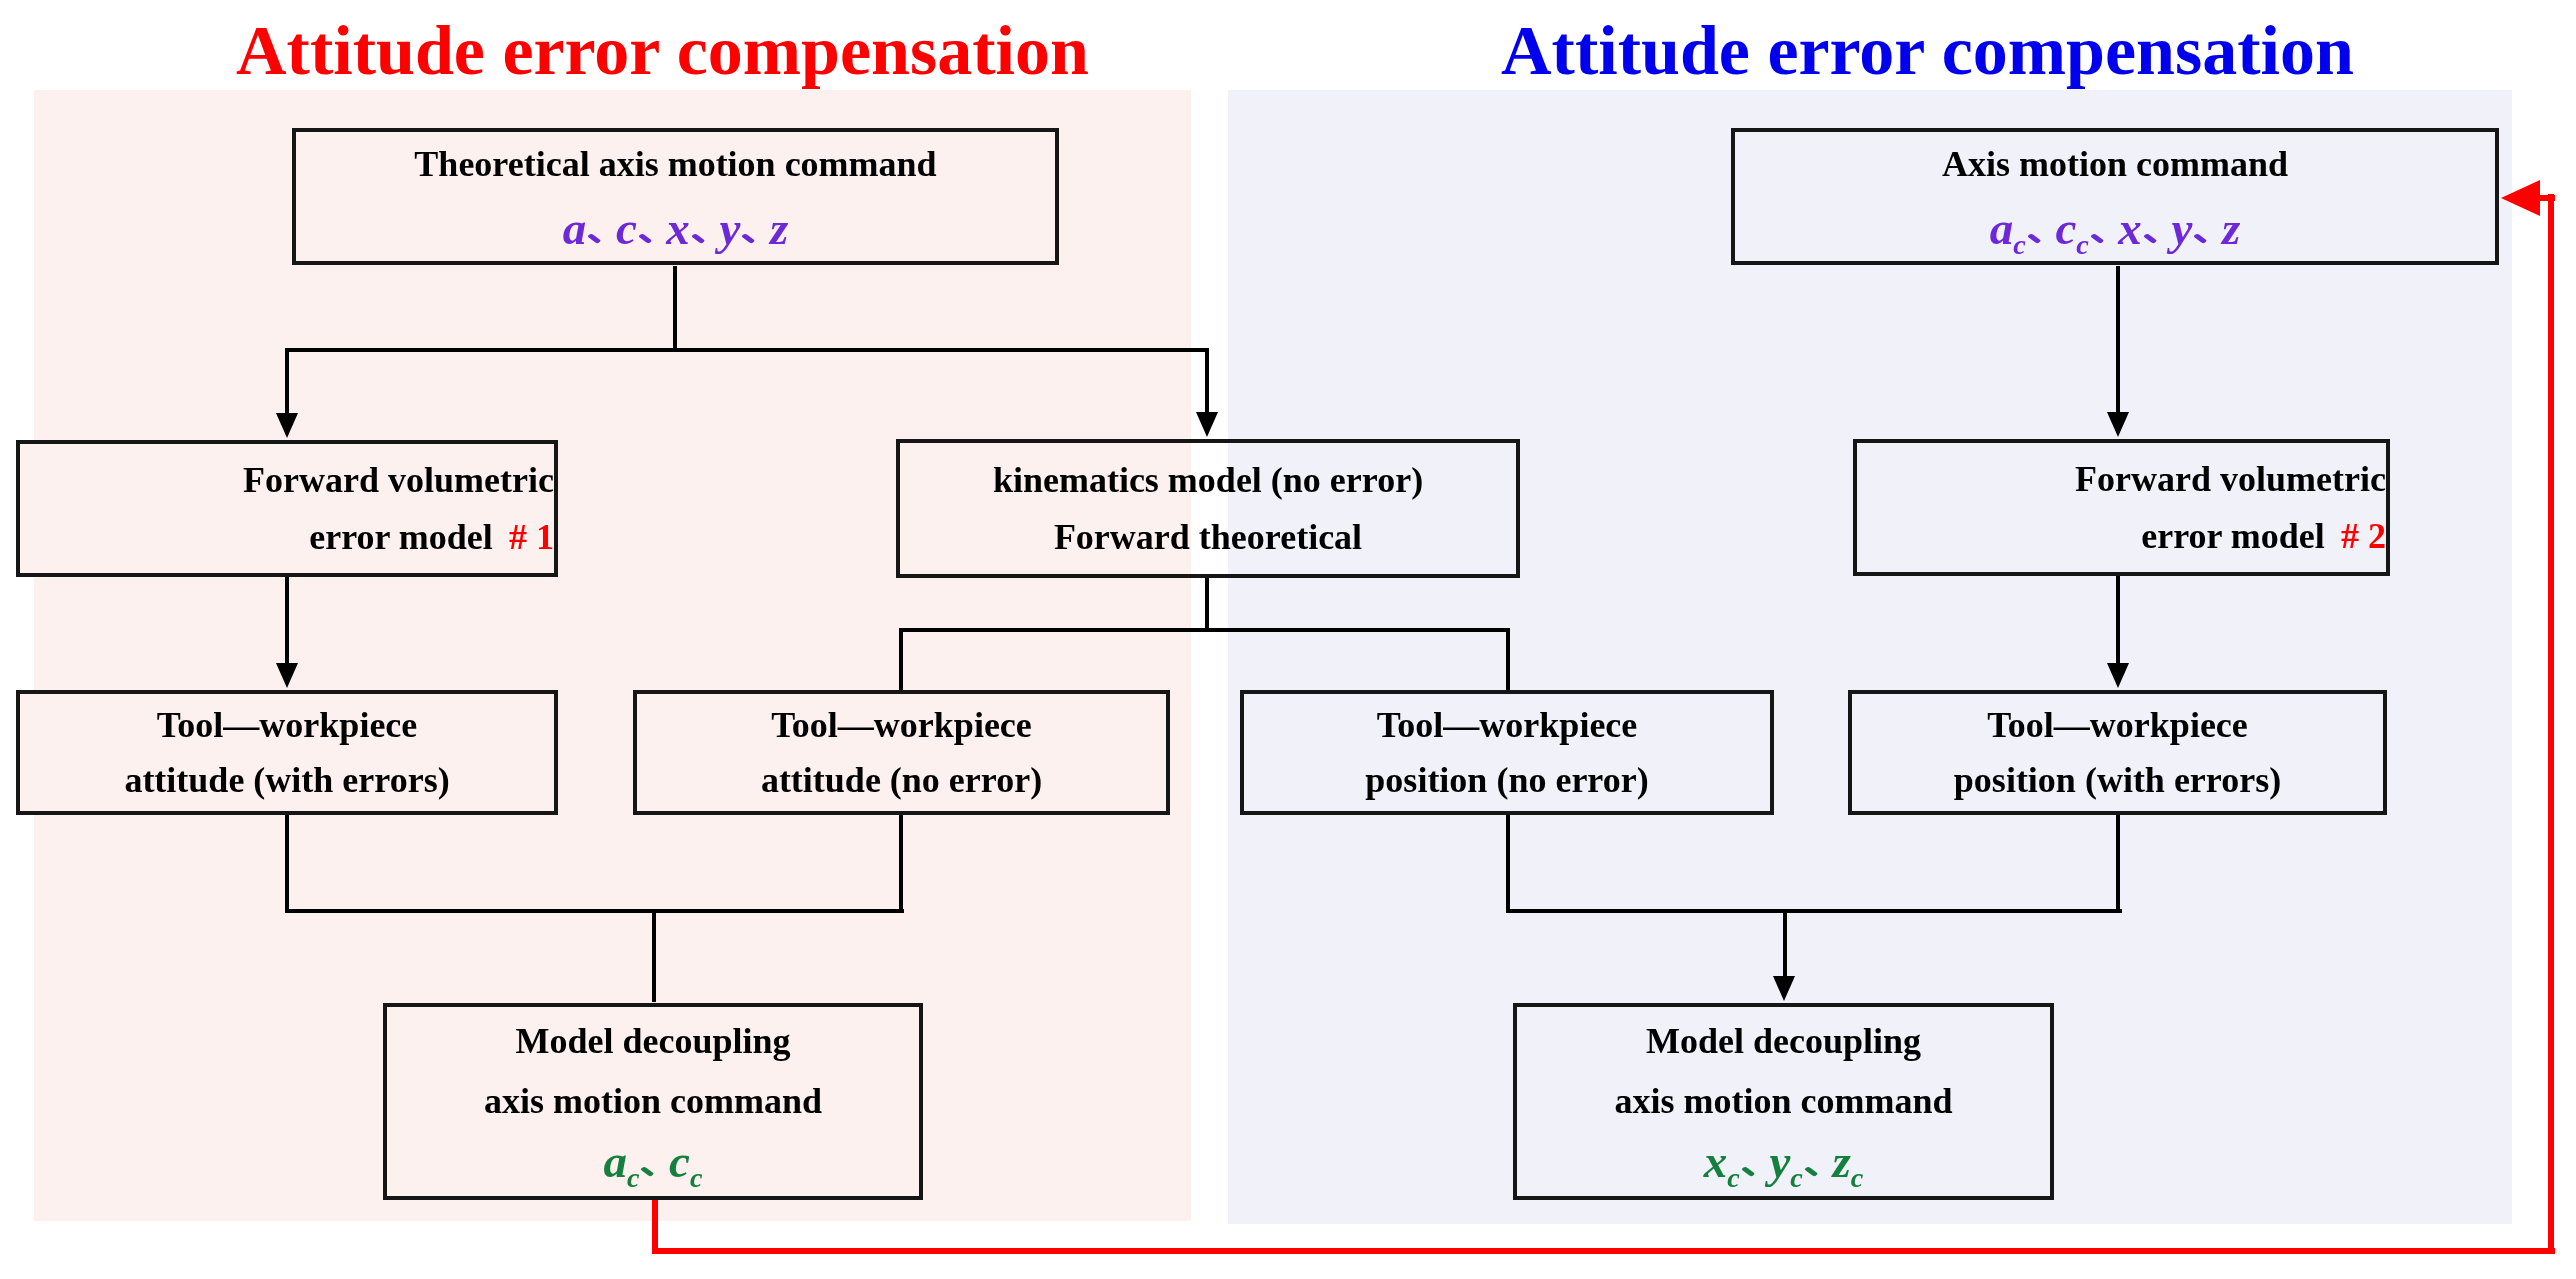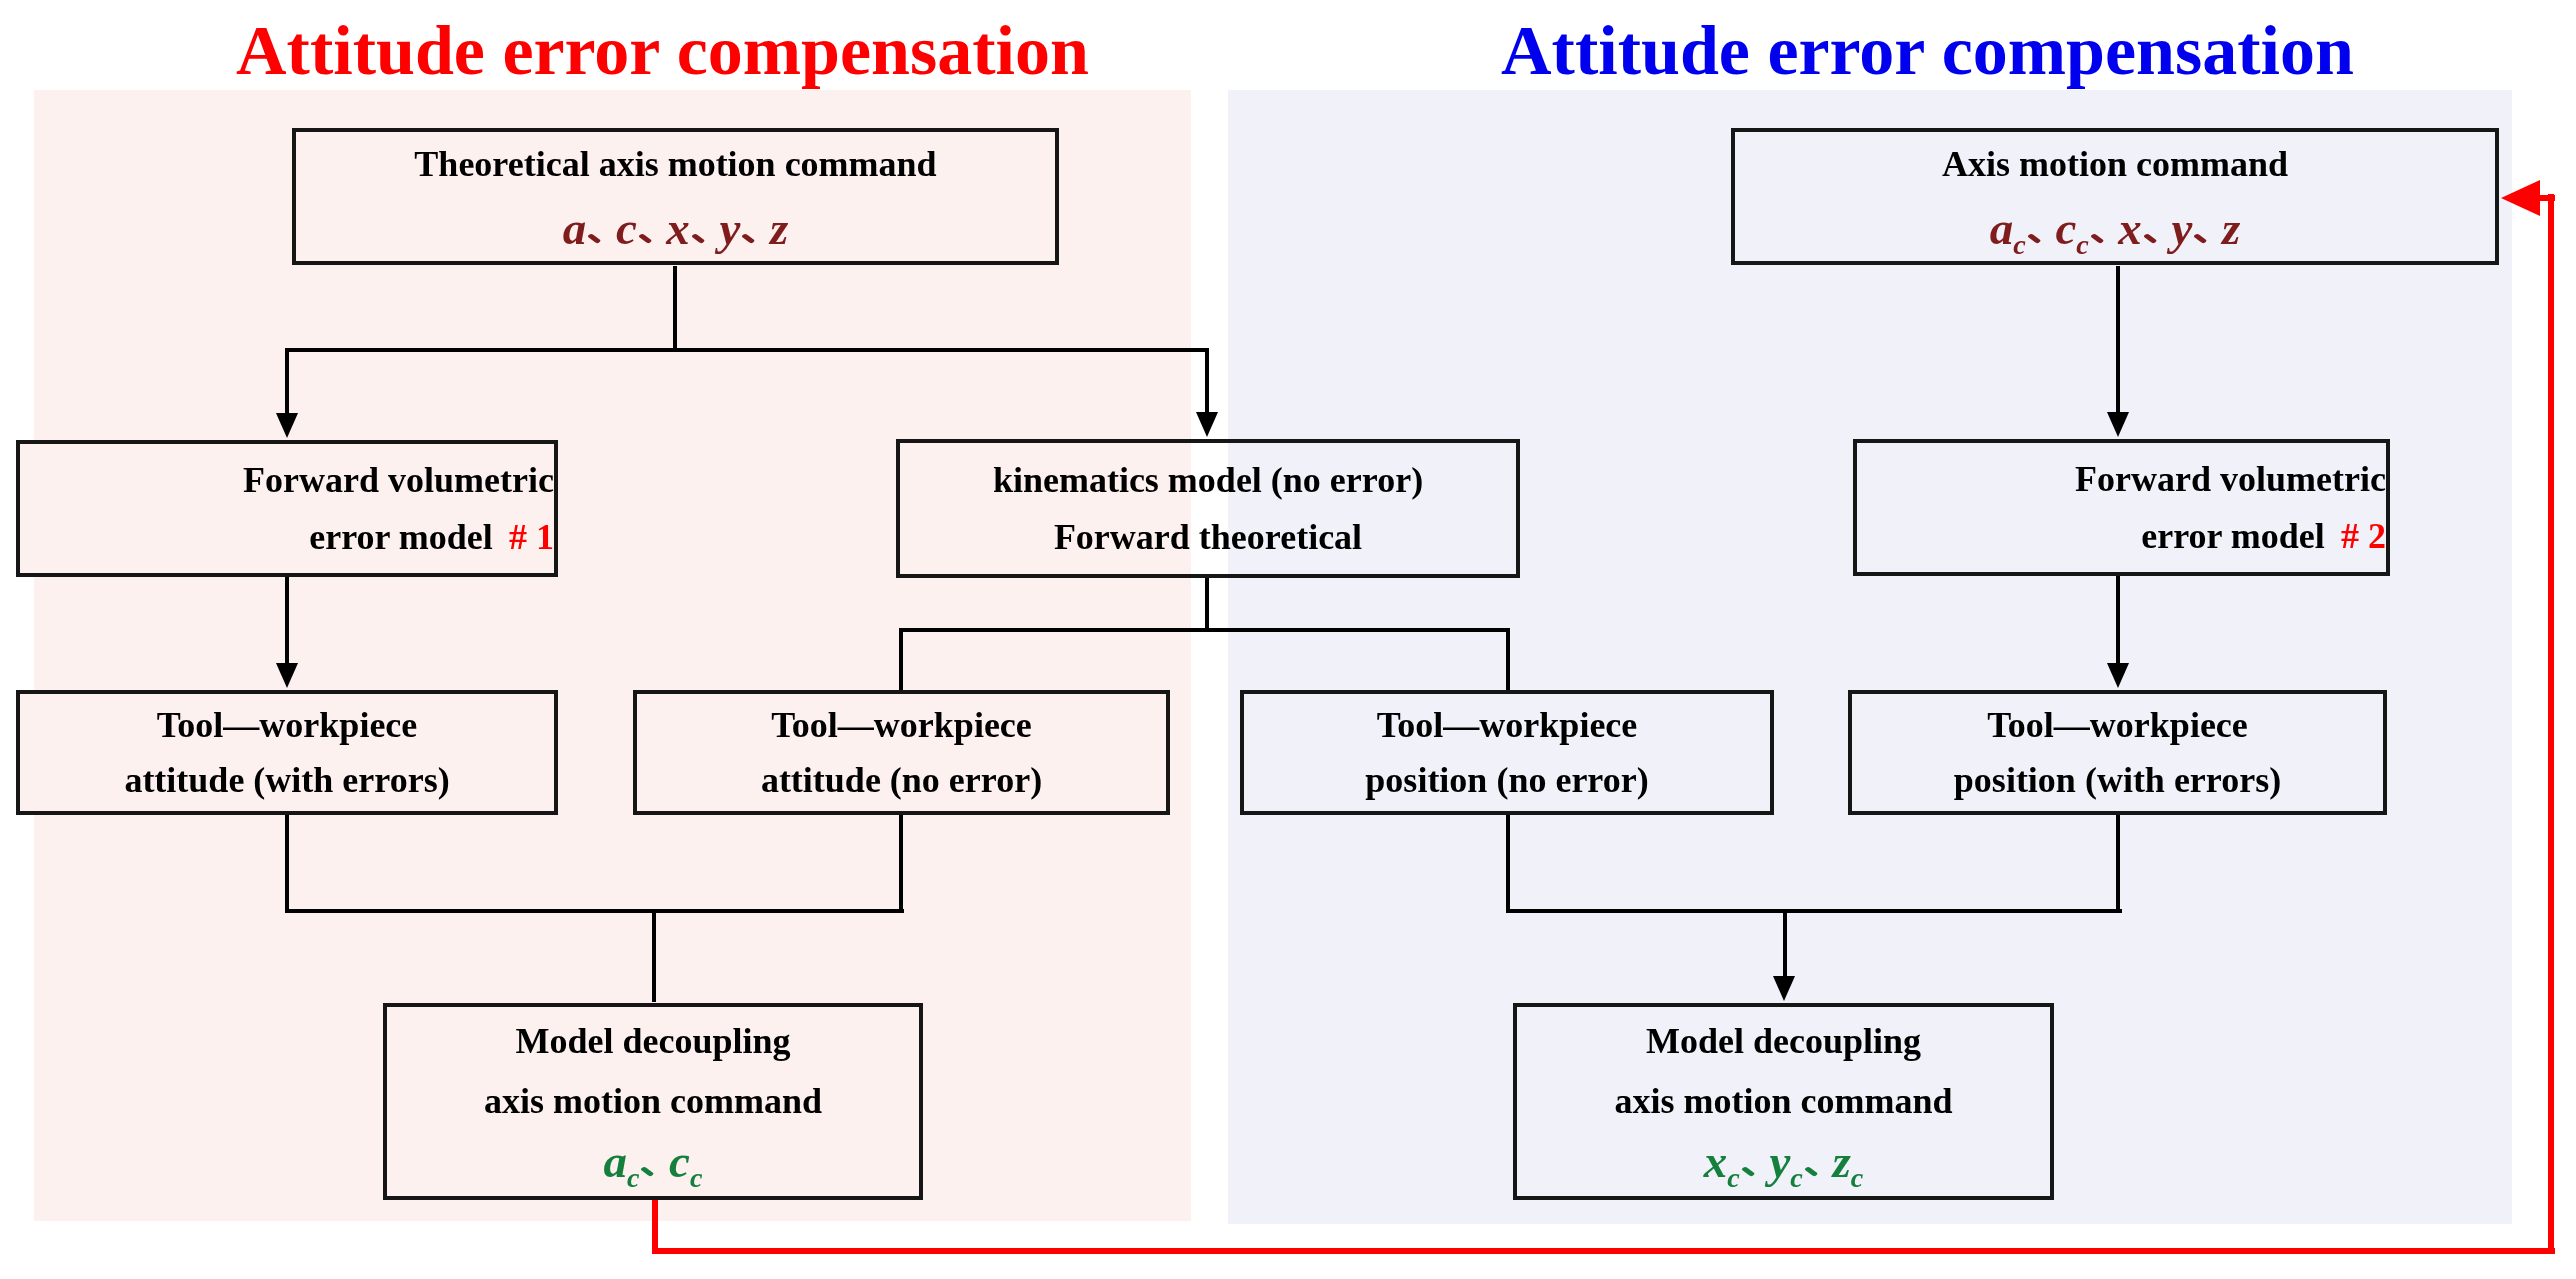--- a/index.html
+++ b/index.html
@@ -16,21 +16,21 @@
   }
   .box{
     position:absolute;border:4.5px solid #161616;box-sizing:border-box;
     display:flex;flex-direction:column;justify-content:center;align-items:center;
     row-gap:9px;
   }
   .box.fillpink{background:#fcf1ef;}
   .box.alignleft{align-items:flex-end;padding-left:30.5px;}
   .bl{font-size:36px;font-weight:bold;color:#000;line-height:54px;white-space:nowrap;}
   .redtag{color:#ff0000;margin-left:.45em;}
-  .fline{font-size:47px;font-weight:bold;font-style:italic;color:#7f1d1d;line-height:56px;white-space:nowrap;}
+  .fline{font-size:47px;font-weight:bold;font-style:italic;color:#6d28d9;line-height:56px;white-space:nowrap;}
   .fline.red{color:#15803d;}
   .fline i.var{font-style:italic;}
   .fline sub{font-size:.6em;line-height:0;font-style:italic;}
   .ideo{display:inline-block;position:relative;width:.30em;height:.34em;margin:0 .28em 0 .05em;}
   .ideo::before{
     content:"";position:absolute;left:.01em;bottom:.14em;width:.27em;height:.11em;
     background:currentColor;border-radius:.10em .03em .10em .03em;
     transform:rotate(38deg);transform-origin:left center;
   }
   .seg{position:absolute;background:#000;}

